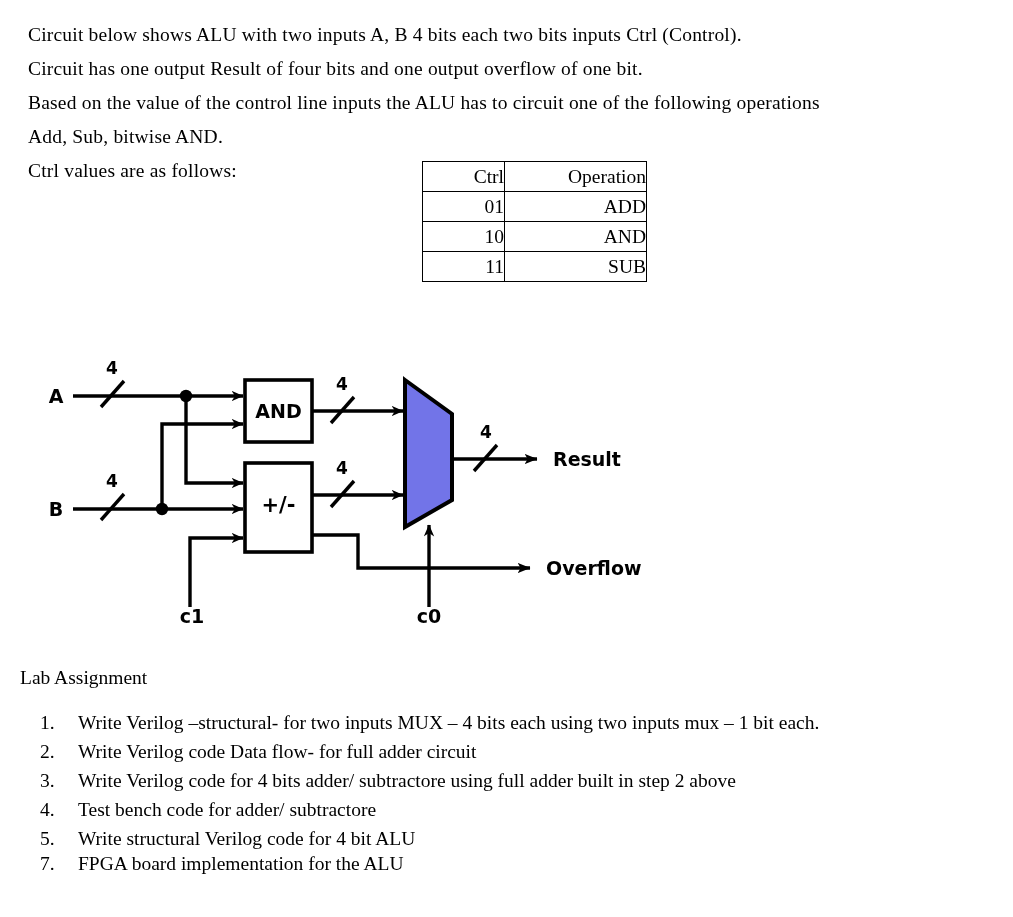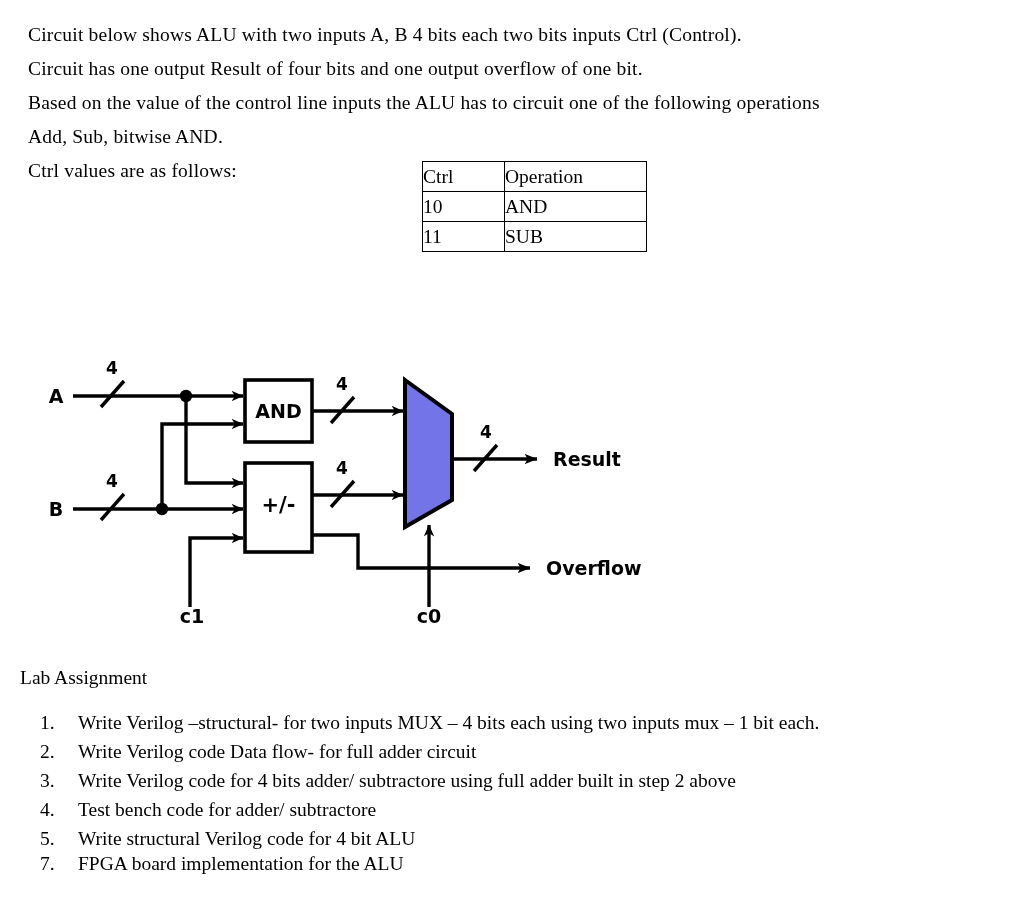--- a/index.html
+++ b/index.html
@@ -38,21 +38,21 @@
     left: 422px;
     top: 161px;
   }
   table.ctrl-table {
     border-collapse: collapse;
     font-size: 19.5px;
   }
   table.ctrl-table td,
   table.ctrl-table th {
     border: 1.6px solid #000000;
-    text-align: left;
+    text-align: right;
     font-weight: normal;
     height: 29px;
     line-height: 29px;
     padding: 0;
   }
   table.ctrl-table .col-ctrl { width: 81px; }
   table.ctrl-table .col-op   { width: 141px; }
 
   
   .diagram {
@@ -113,20 +113,24 @@
 
 <div class="ctrl-table-wrap">
   <table class="ctrl-table">
     <thead>
       <tr>
         <th class="col-ctrl">Ctrl</th>
         <th class="col-op">Operation</th>
       </tr>
     </thead>
     <tbody>
+      <tr>
+        <td>01</td>
+        <td>ADD</td>
+      </tr>
       <tr>
         <td>10</td>
         <td>AND</td>
       </tr>
       <tr>
         <td>11</td>
         <td>SUB</td>
       </tr>
     </tbody>
   </table>

